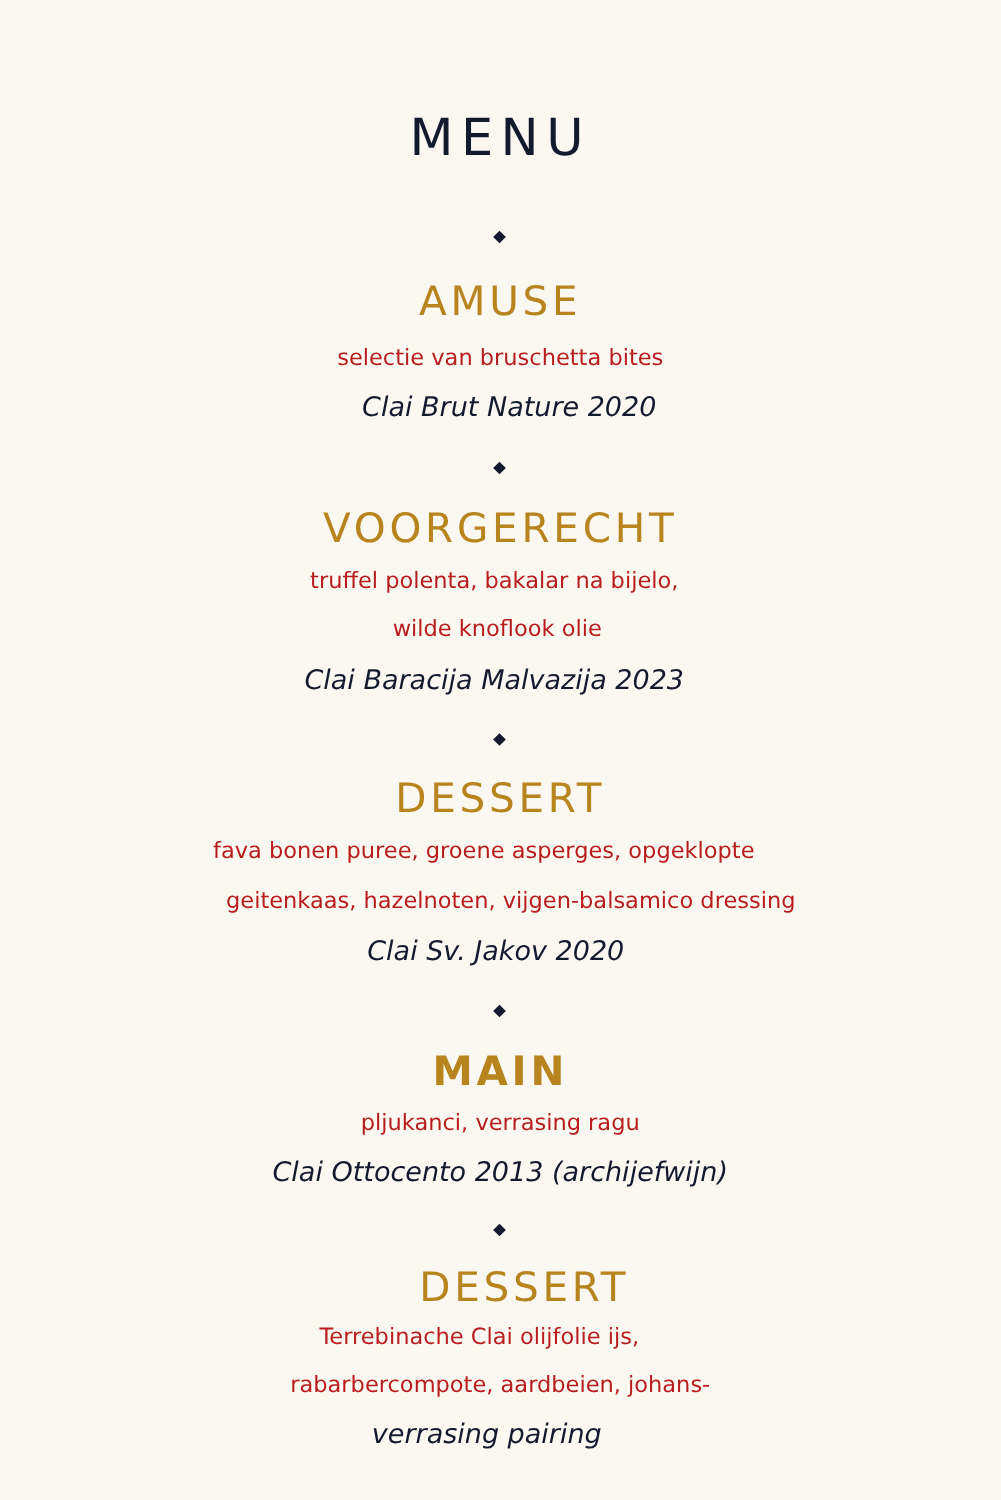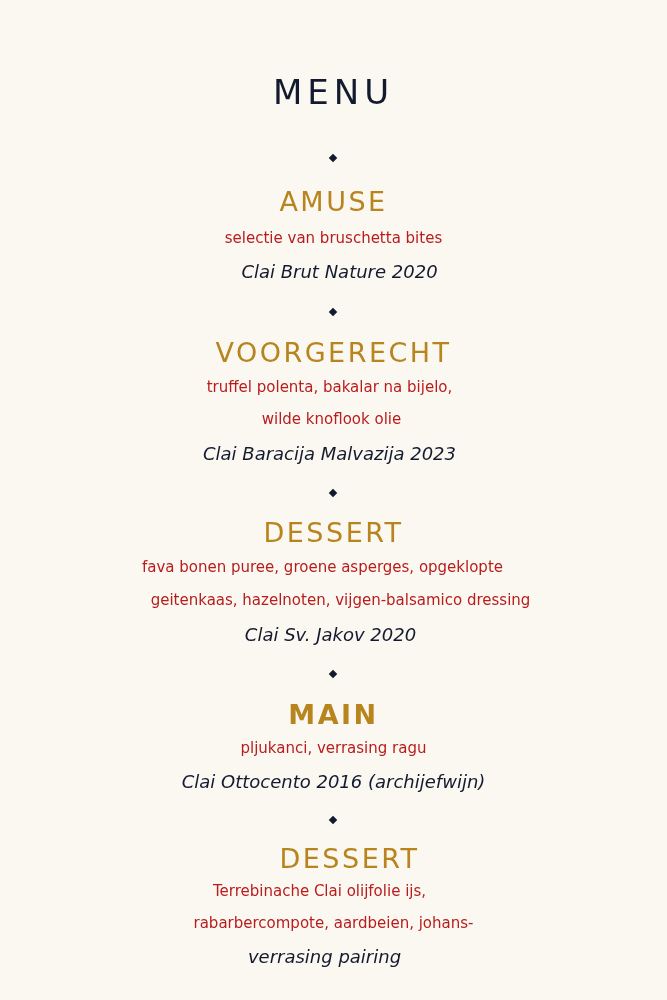--- a/index.html
+++ b/index.html
@@ -57,21 +57,21 @@
     <div class="abs dish" style="top:558px; left:-11px;">fava bonen puree, groene asperges, opgeklopte</div>
     <div class="abs dish" style="top:591px; left:7px;">geitenkaas, hazelnoten, vijgen-balsamico dressing</div>
     <div class="abs wine" style="top:624px; left:-3px;">Clai Sv. Jakov 2020</div>
   </div>
 
   <div class="diamond" style="left:330px; top:671px;"></div>
 
   <div>
     <div class="abs course" style="top:699px;font-weight:bold;">MAIN</div>
     <div class="abs dish" style="top:739px;">pljukanci, verrasing ragu</div>
-    <div class="abs wine" style="top:771px;">Clai Ottocento 2016 (archijefwijn)</div>
+    <div class="abs wine" style="top:771px;">Clai Ottocento 2013 (archijefwijn)</div>
   </div>
 
   <div class="diamond" style="left:330px; top:817px;"></div>
 
   <div>
     <div class="abs course" style="top:843px;margin-left:16px;">DESSERT</div>
     <div class="abs dish" style="top:882px; left:-14px;">Terrebinache Clai olijfolie ijs,</div>
     <div class="abs dish" style="top:914px;">rabarbercompote, aardbeien, johans-</div>
     <div class="abs wine" style="top:946px; left:-9px;">verrasing pairing</div>
   </div>

